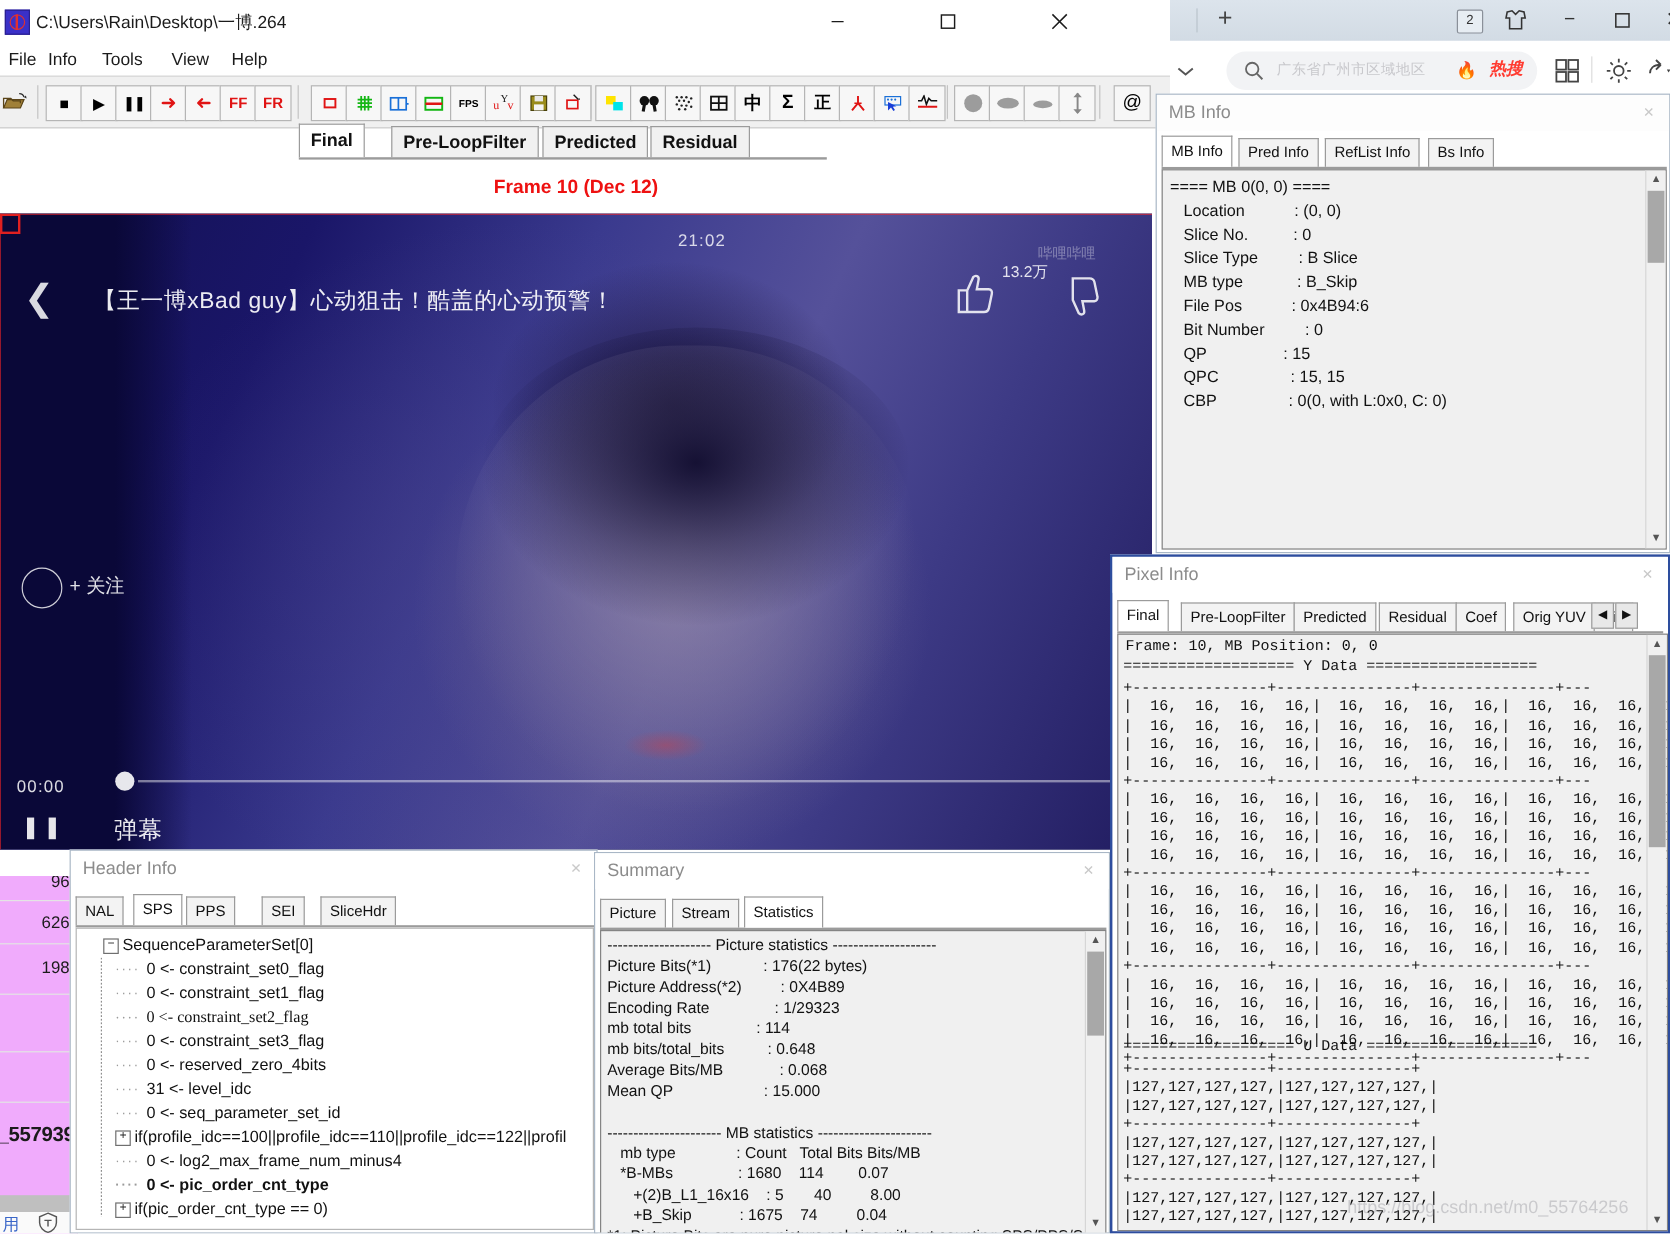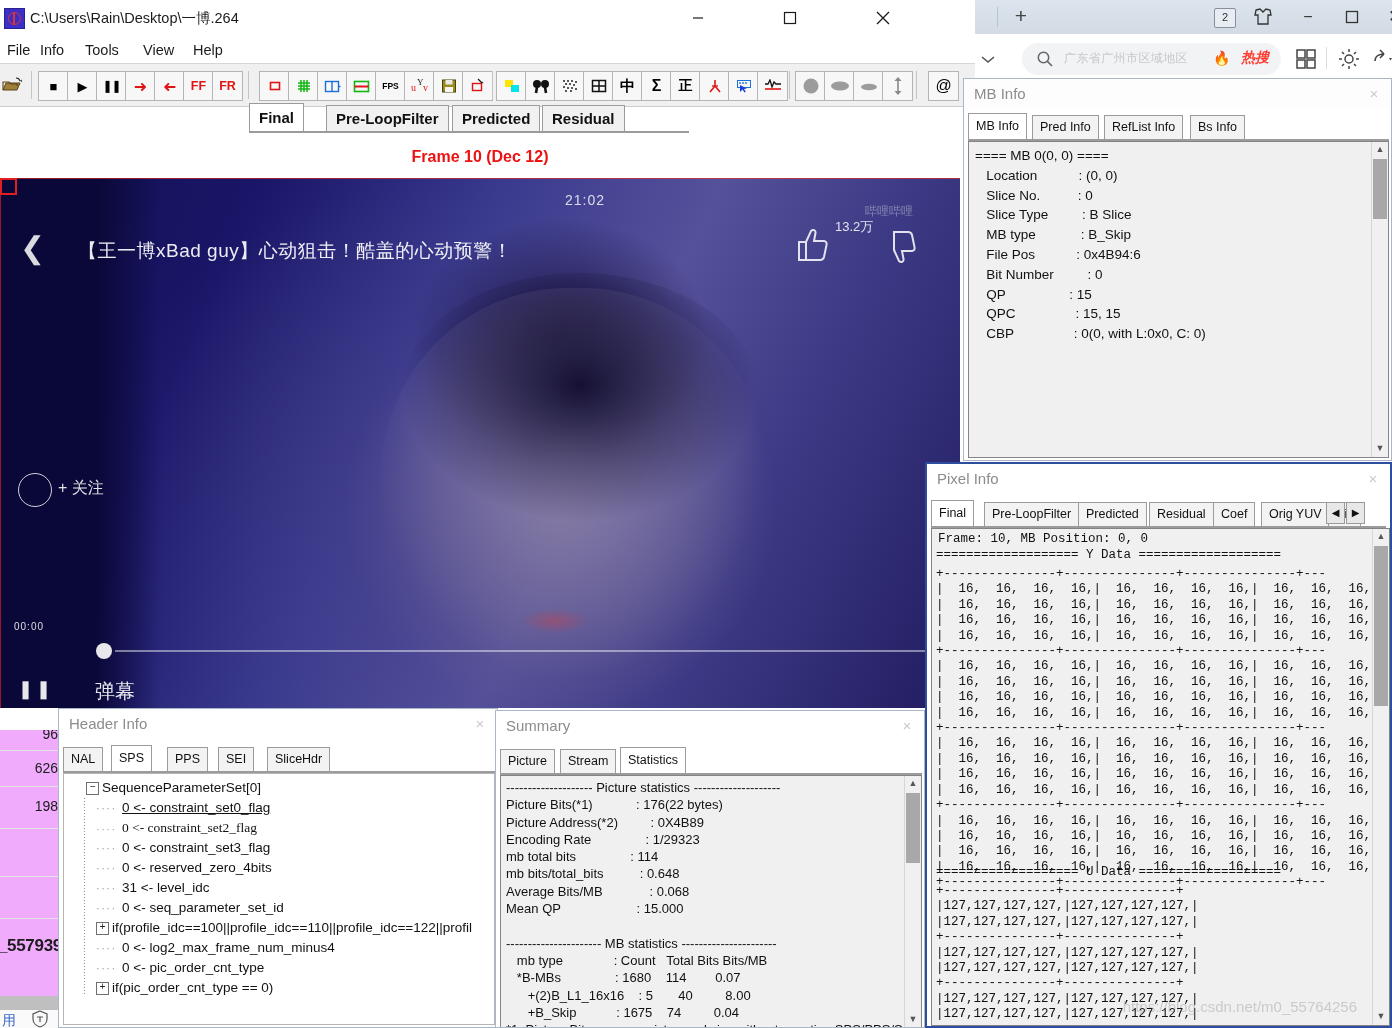--- a/index.html
+++ b/index.html
@@ -90,21 +90,21 @@
   .v-overlay{position:absolute;inset:0;}
   .ov-time{position:absolute;left:565px;top:14px;font-size:14px;color:rgba(255,255,255,.80);letter-spacing:1px;}
   .ov-back{position:absolute;left:20px;top:52px;font-size:30px;color:rgba(255,255,255,.85);font-weight:300;}
   .ov-title{position:absolute;left:78px;top:60px;font-size:19px;color:rgba(255,255,255,.92);white-space:nowrap;letter-spacing:.5px;}
   .ov-avatar{position:absolute;left:18px;top:295px;width:32px;height:32px;border-radius:50%;border:1.5px solid rgba(255,255,255,.8);}
   .ov-follow{position:absolute;left:58px;top:300px;font-size:16px;color:rgba(255,255,255,.88);white-space:nowrap;}
   .ov-thumbup{position:absolute;left:795px;top:48px;font-size:34px;color:rgba(255,255,255,.85);}
   .ov-likecount{position:absolute;left:835px;top:40px;font-size:13px;color:rgba(255,255,255,.85);}
   .ov-thumbdown{position:absolute;left:883px;top:50px;font-size:34px;color:rgba(255,255,255,.85);}
   .ov-watermark{position:absolute;left:865px;top:25px;font-size:12px;color:rgba(255,255,255,.35);white-space:nowrap;text-align:center;}
-  .ov-elapsed{position:absolute;left:14px;top:443px;font-size:10px;color:rgba(255,255,255,.85);letter-spacing:1px;}
+  .ov-elapsed{position:absolute;left:14px;top:469px;font-size:14px;color:rgba(255,255,255,.85);letter-spacing:1px;}
   .ov-seek{position:absolute;left:115px;top:472px;width:820px;height:2px;background:rgba(255,255,255,.45);}
   .ov-seekdot{position:absolute;left:96px;top:465px;width:16px;height:16px;border-radius:50%;background:rgba(255,255,255,.9);}
   .ov-play{position:absolute;left:18px;top:500px;font-size:18px;color:rgba(255,255,255,.9);letter-spacing:3px;}
   .ov-cc{position:absolute;left:95px;top:500px;font-size:20px;color:rgba(255,255,255,.9);}
   
   .win{position:absolute;background:#ffffff;border:1px solid #a9b7c6;box-sizing:border-box;overflow:hidden;}
   .win-hdr{position:absolute;left:0;top:0;right:0;height:30px;background:#ffffff;}
   .win-title{position:absolute;left:10px;top:6px;font-size:15px;color:#8c8c8c;}
   .win-x{position:absolute;right:6px;top:4px;width:22px;height:22px;text-align:center;line-height:22px;color:#c9c9c9;font-size:15px;}
   .tabrow{position:absolute;left:0;height:24px;}
@@ -586,37 +586,38 @@
 </div>
 
 <div class="win" id="headerinfo">
   <div class="win-hdr">
     <div class="win-title">Header Info</div>
     <div class="win-x">×</div>
   </div>
   <div class="tabrow" style="top:38px;left:4px;width:432px">
     <div class="tab" style="left:0px">NAL</div>
     <div class="tab sel" style="left:48px">SPS</div>
-    <div class="tab" style="left:104px">PPS</div>
+    <div class="tab" style="left:92px">PPS</div>
     <div class="tab" style="left:155px">SEI</div>
     <div class="tab" style="left:204px">SliceHdr</div>
   </div>
   <div class="tabline" style="top:62px;left:4px;width:432px"></div>
   <div class="pane" style="left:4px;top:64px;width:432px;height:252px;background:#ffffff;border-color:#b5b5b5">
     <div class="tree" id="sps-tree" style="left:6px;top:4px">
         <div class="tnode" style="padding-left: 16px;"><span class="tbox">−</span><span>SequenceParameterSet[0]</span></div>
-        <div class="tnode" style="padding-left: 26px; text-decoration: underline;"><span class="tdots">····</span><span>0 &lt;- constraint_set0_flag</span></div>
+        <div class="tnode" style="padding-left: 26px;"><span class="tdots">····</span><span>0 &lt;- constraint_set0_flag</span></div>
+        <div class="tnode" style="padding-left: 26px;"><span class="tdots">····</span><span>0 &lt;- constraint_set1_flag</span></div>
         <div class="tnode" style="padding-left: 26px; font-family: Liberation Serif, serif;"><span class="tdots">····</span><span>0 &lt;- constraint_set2_flag</span></div>
         <div class="tnode" style="padding-left: 26px;"><span class="tdots">····</span><span>0 &lt;- constraint_set3_flag</span></div>
         <div class="tnode" style="padding-left: 26px;"><span class="tdots">····</span><span>0 &lt;- reserved_zero_4bits</span></div>
         <div class="tnode" style="padding-left: 26px;"><span class="tdots">····</span><span>31 &lt;- level_idc</span></div>
         <div class="tnode" style="padding-left: 26px;"><span class="tdots">····</span><span>0 &lt;- seq_parameter_set_id</span></div>
         <div class="tnode" style="padding-left: 26px;"><span class="tbox">+</span><span>if(profile_idc==100||profile_idc==110||profile_idc==122||profil</span></div>
         <div class="tnode" style="padding-left: 26px;"><span class="tdots">····</span><span>0 &lt;- log2_max_frame_num_minus4</span></div>
-        <div class="tnode" style="padding-left: 26px;"><span class="tdots">····</span><span>0 &lt;- pic_order_cnt_type</span></div>
+        <div class="tnode" style="padding-left: 26px; font-weight: bold;"><span class="tdots">····</span><span>0 &lt;- pic_order_cnt_type</span></div>
         <div class="tnode" style="padding-left: 26px;"><span class="tbox">+</span><span>if(pic_order_cnt_type == 0)</span></div>
         <div class="tvline"></div>
       </div>
   </div>
 </div>
 
 <div class="win" id="summary">
   <div class="win-hdr">
     <div class="win-title">Summary</div>
     <div class="win-x">×</div>

